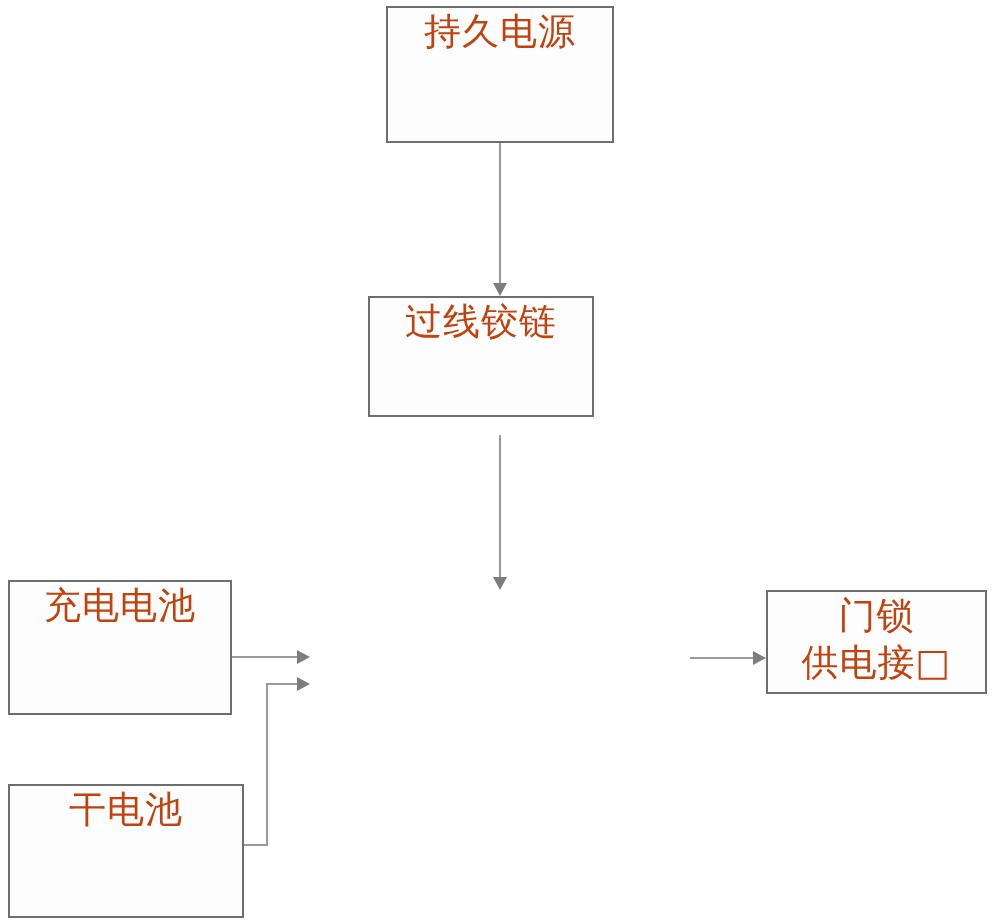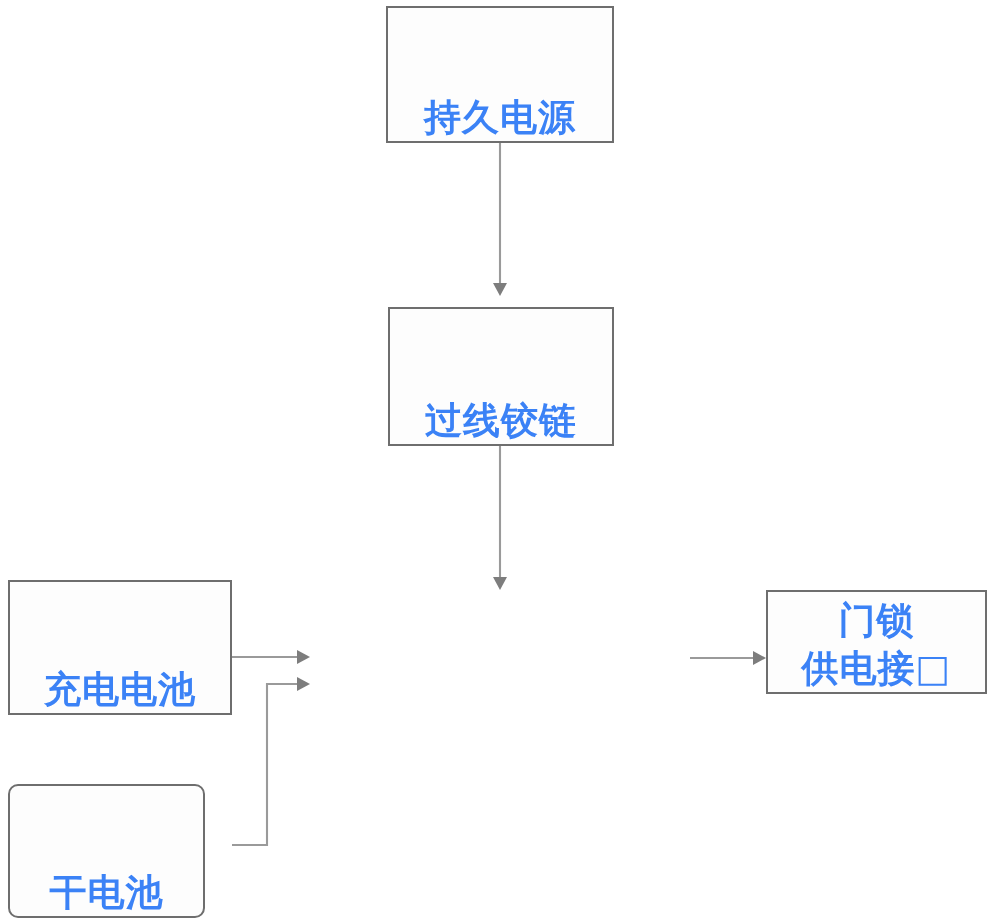--- a/index.html
+++ b/index.html
@@ -18,41 +18,41 @@
     background: #ffffff;
     overflow: hidden;
   }
   
   .node {
     position: absolute;
     box-sizing: border-box;
     background: #fdfdfd;
     border: 2px solid #6e6e6e;
     display: flex;
-    align-items: flex-end;
+    align-items: flex-start;
     justify-content: center;
     text-align: center;
-    color: #3b82f6;
+    color: #c2410c;
     font-size: 37px;
     line-height: 1.28;
     letter-spacing: 1px;
-    font-weight: 700;
+    font-weight: 400;
     white-space: pre-line;
     filter: blur(0.35px);
   }
   .node .node-label {
     display: block;
     width: 100%;
     white-space: pre-line;
   }
 
   #node-power      { left: 386px; top: 6px;   width: 228px; height: 137px; }
-  #node-hinge      { left: 388px; top: 296px; width: 226px; height: 139px; margin-top: 11px; }
+  #node-hinge      { left: 368px; top: 296px; width: 226px; height: 121px; }
   #node-rechargeable { left: 8px;  top: 580px; width: 224px; height: 135px; }
-  #node-dry        { left: 8px;   top: 784px; width: 197px; height: 134px; border-radius: 10px; }
+  #node-dry        { left: 8px;   top: 784px; width: 236px; height: 134px; }
   #node-pmm        { left: 310px; top: 590px; width: 380px; height: 136px; }
   #node-interface  { left: 766px; top: 590px; width: 221px; height: 104px; }
 
   
   #wires {
     position: absolute;
     left: 0; top: 0;
     width: 1000px;
     height: 922px;
     pointer-events: none;

